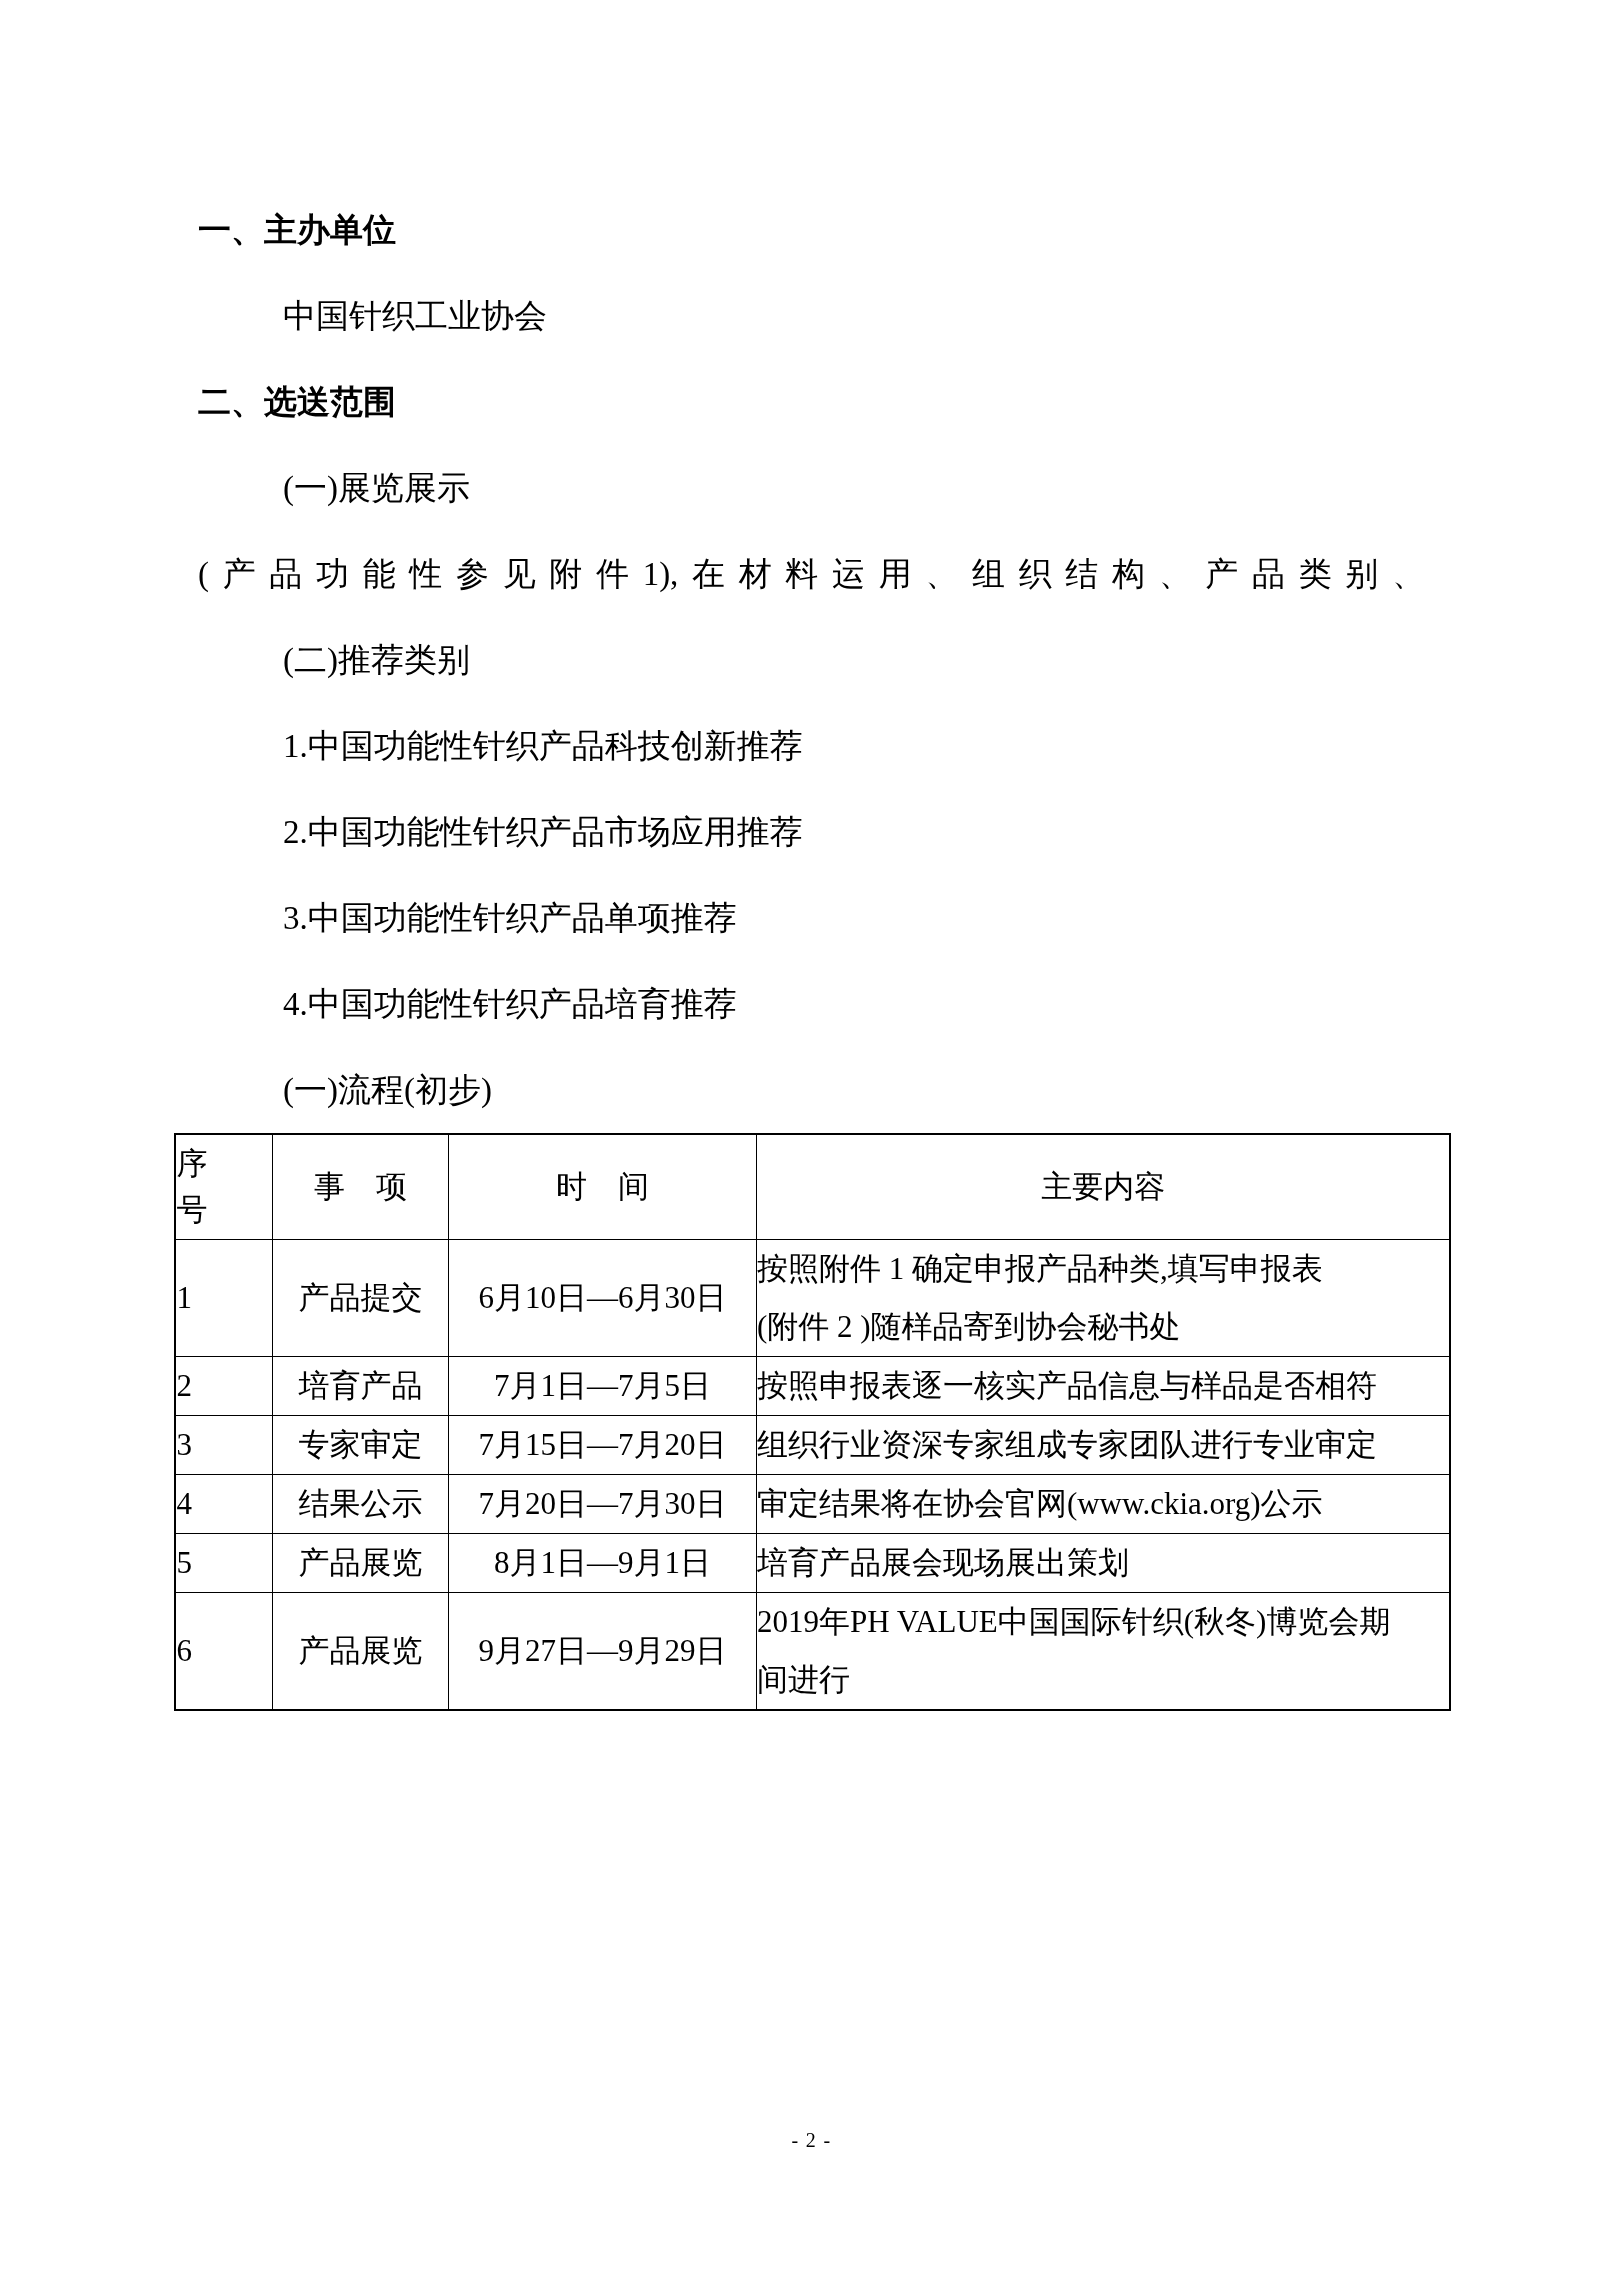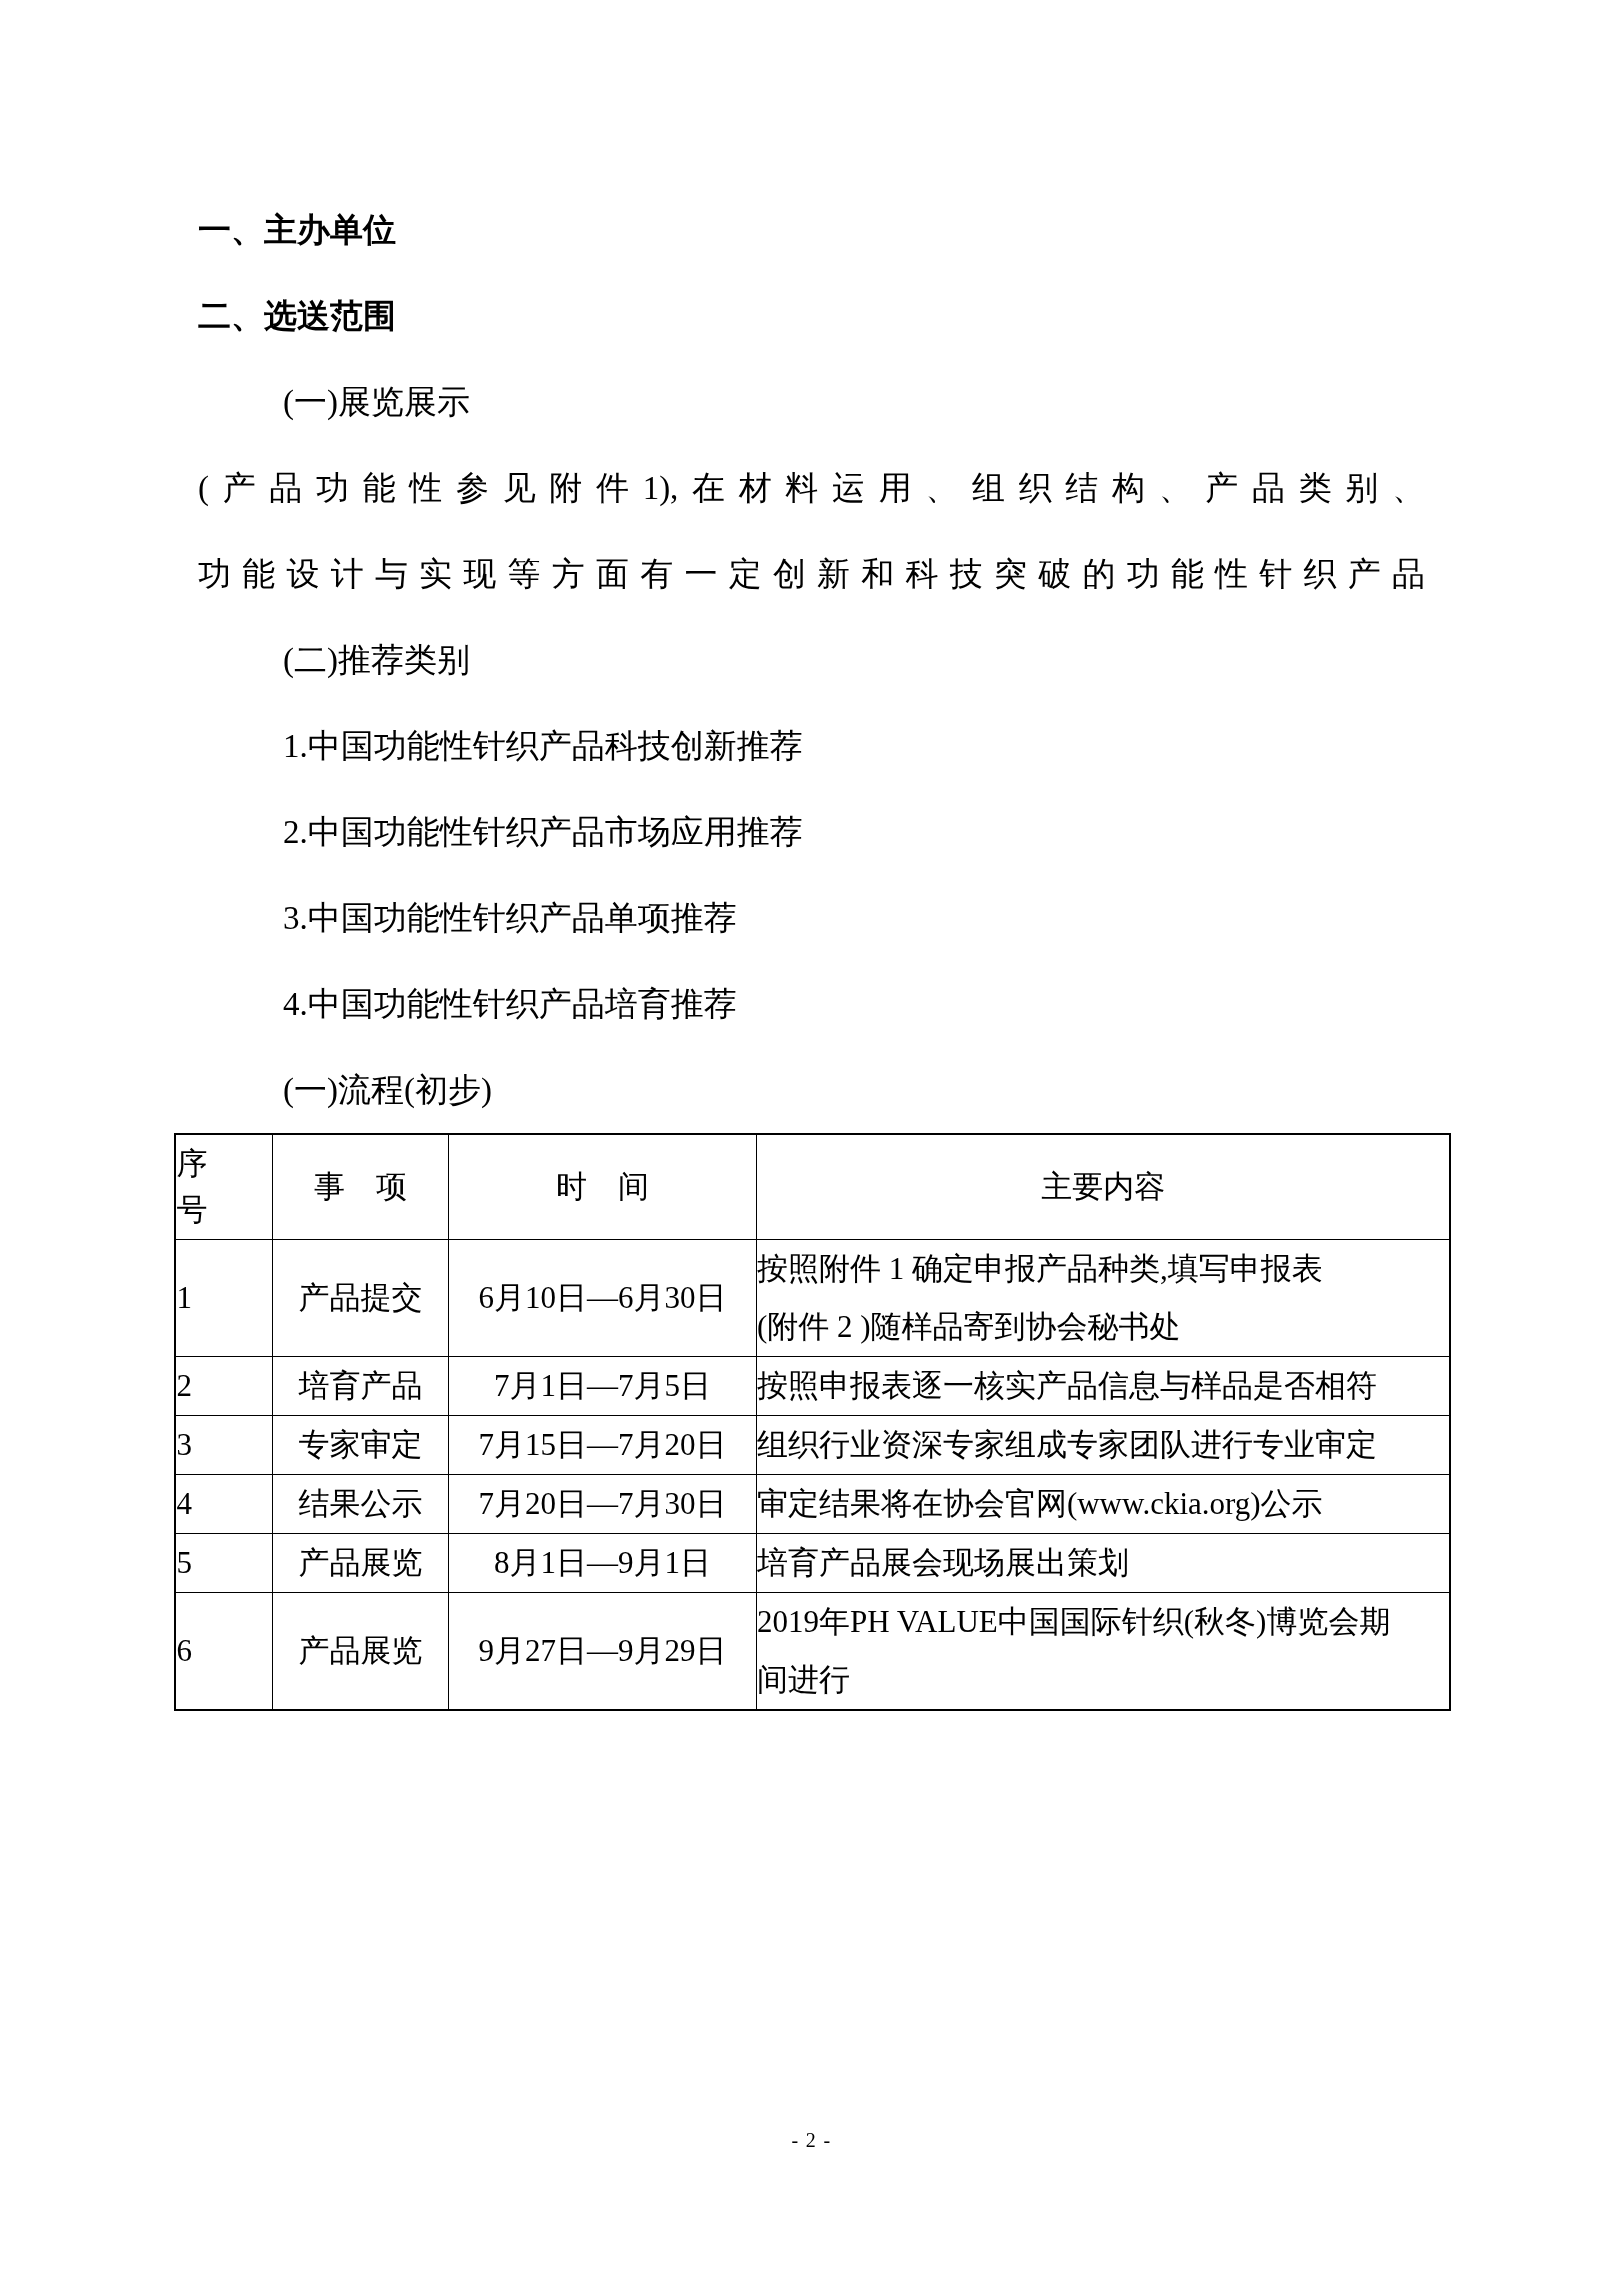--- a/index.html
+++ b/index.html
@@ -63,25 +63,25 @@
     letter-spacing:1.3px;
   }
 </style>
 </head>
 <body>
 
 <div class="page">
   <div class="content">
 
     <div class="line bold">一、主办单位</div>
+    <div class="line indent">中国针织工业协会</div>
     <div class="line bold">二、选送范围</div>
     <div class="line indent">(一)展览展示</div>
 
     <div class="line just">(产品功能性参见附件1),在材料运用、组织结构、产品类别、</div>
-    <div class="line just">功能设计与实现等方面有一定创新和科技突破的功能性针织产品</div>
 
     <div class="line indent">(二)推荐类别</div>
     <div class="line indent">1.中国功能性针织产品科技创新推荐</div>
     <div class="line indent">2.中国功能性针织产品市场应用推荐</div>
     <div class="line indent">3.中国功能性针织产品单项推荐</div>
     <div class="line indent">4.中国功能性针织产品培育推荐</div>
 
     <div class="line indent">(一)流程(初步)</div>
 
     <table class="flow">

